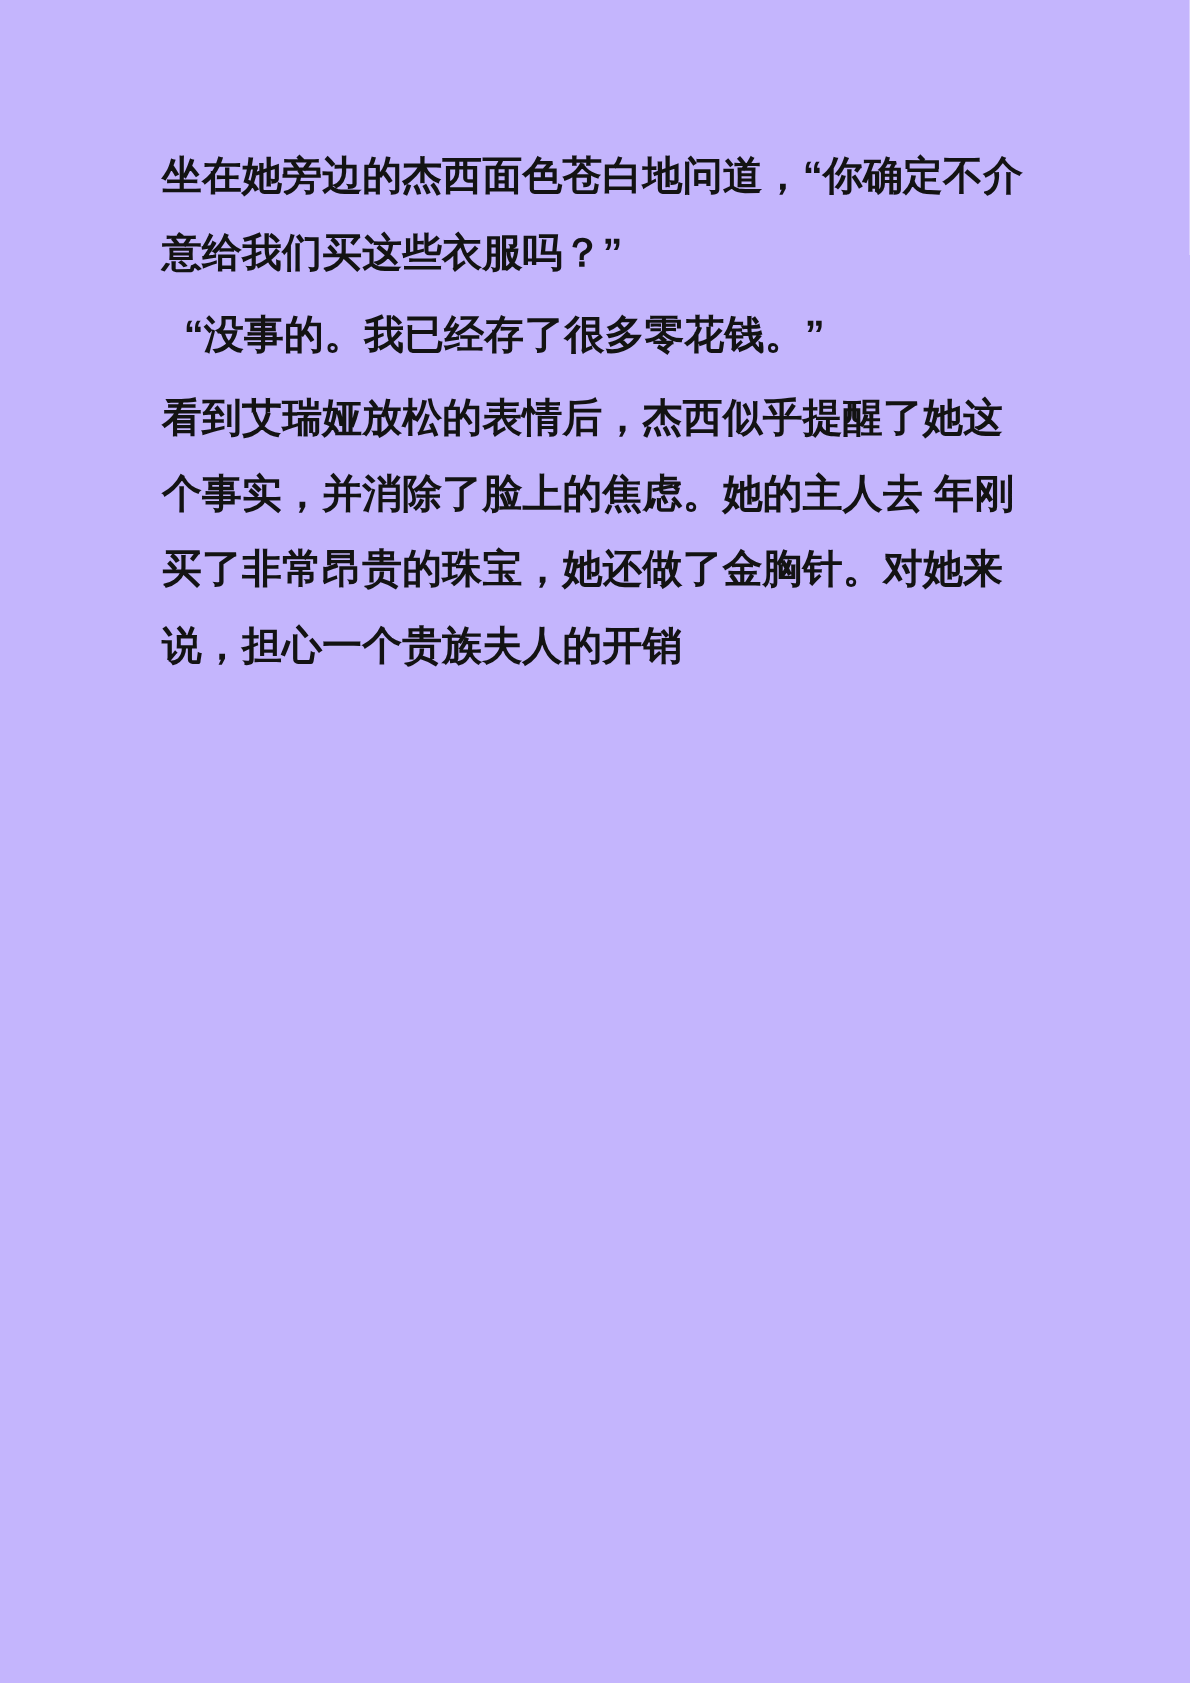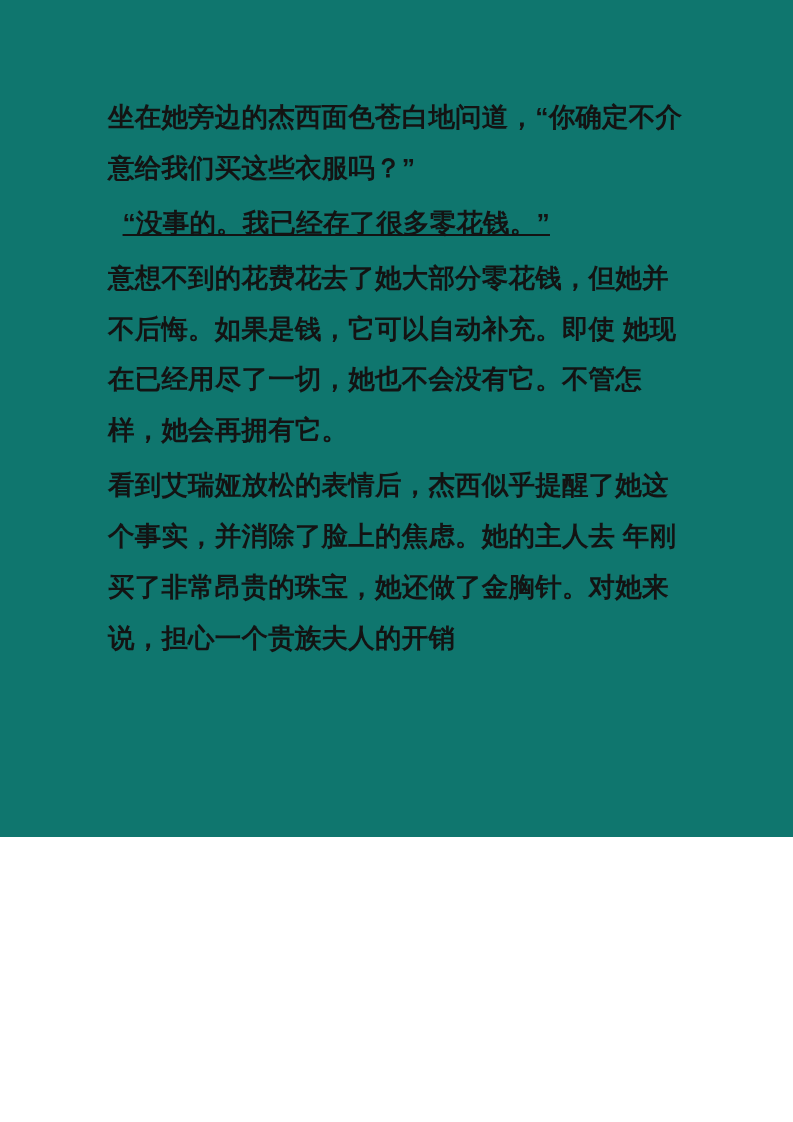--- a/index.html
+++ b/index.html
@@ -10,45 +10,43 @@
   body {
     width: 793px;
     height: 1122px;
     font-family: "Liberation Sans", "DejaVu Sans", sans-serif;
     color: #111111;
     overflow: hidden;
   }
   .page {
     box-sizing: border-box;
     width: 793px;
-    height: 837px;
+    height: 1122px;
     padding: 92px 108px 0 108px;
-    background: #0f766e;
+    background: #c4b5fd;
   }
   .doc-body {
     font-size: 26.5px;
     line-height: 1.92;
     letter-spacing: 0.2px;
     font-weight: 600;
     color: #131313;
     text-align: left;
   }
   .para {
     margin: 0 0 4px 0;
     white-space: pre-wrap;
     word-break: break-word;
   }
   .para.dialogue {
     text-indent: 0.55em;
-    text-decoration: underline;
   }
 </style>
 </head>
 <body>
 
 <div class="page">
   <div class="doc-body">
     <p class="para">坐在她旁边的杰西面色苍白地问道，“你确定不介意给我们买这些衣服吗？”</p>
     <p class="para dialogue">“没事的。我已经存了很多零花钱。”</p>
-    <p class="para">意想不到的花费花去了她大部分零花钱，但她并不后悔。如果是钱，它可以自动补充。即使 她现在已经用尽了一切，她也不会没有它。不管怎样，她会再拥有它。</p>
     <p class="para">看到艾瑞娅放松的表情后，杰西似乎提醒了她这个事实，并消除了脸上的焦虑。她的主人去 年刚买了非常昂贵的珠宝，她还做了金胸针。对她来说，担心一个贵族夫人的开销</p>
   </div>
 </div>
 
 </body></html>

